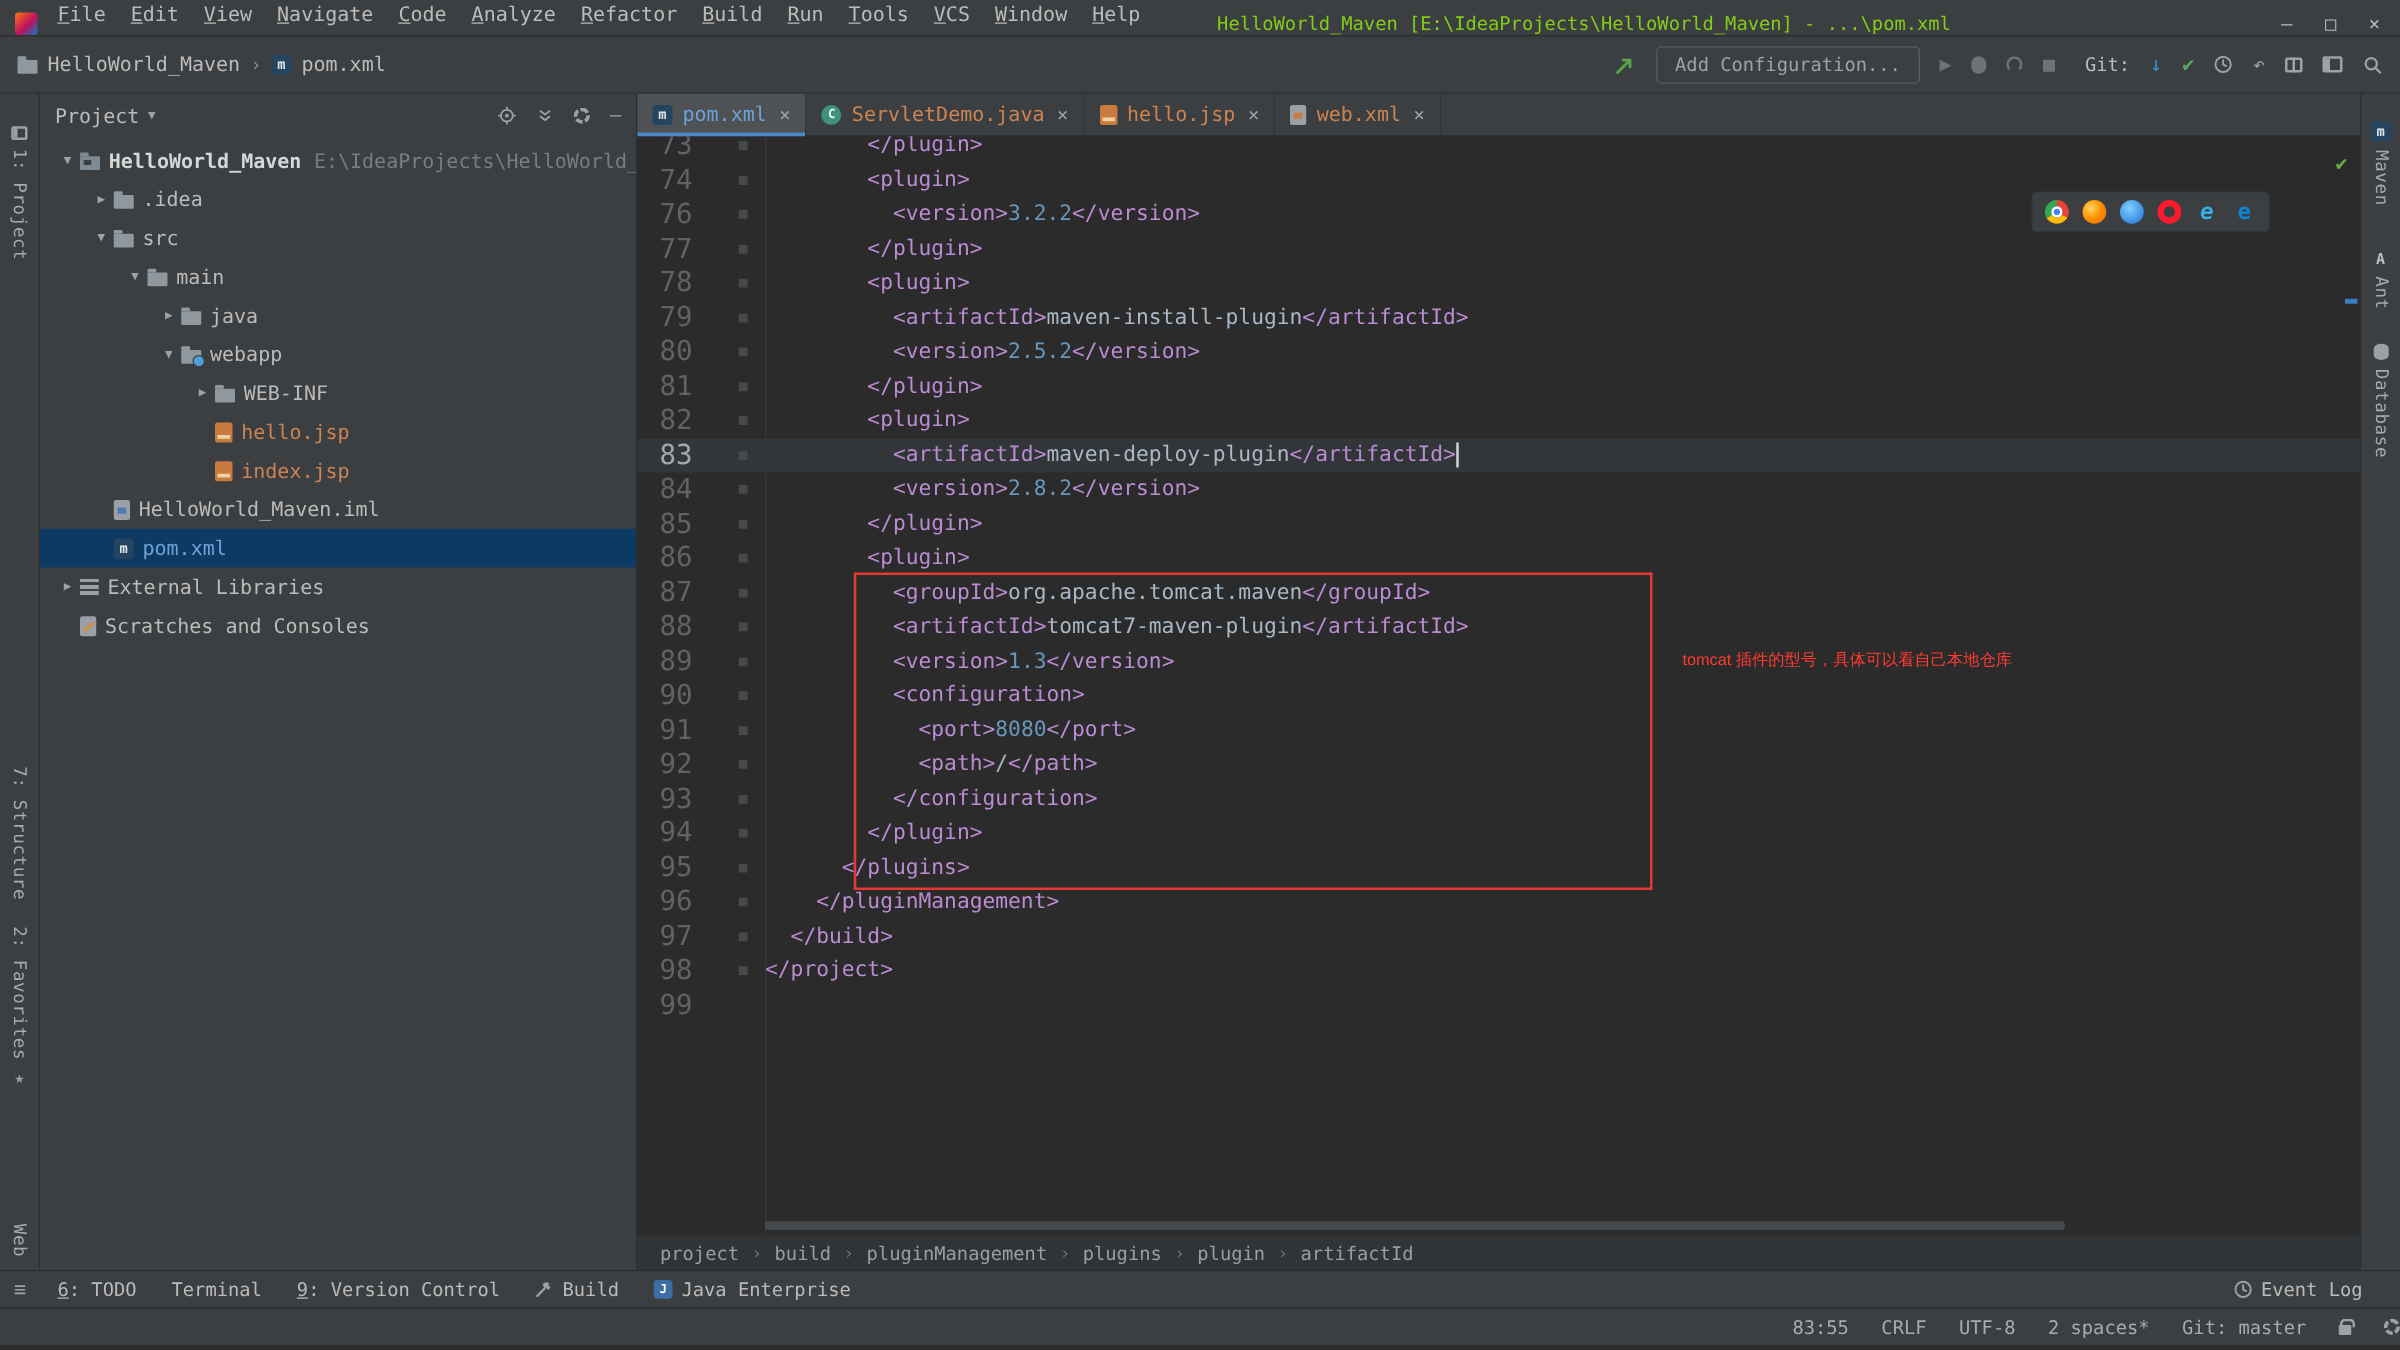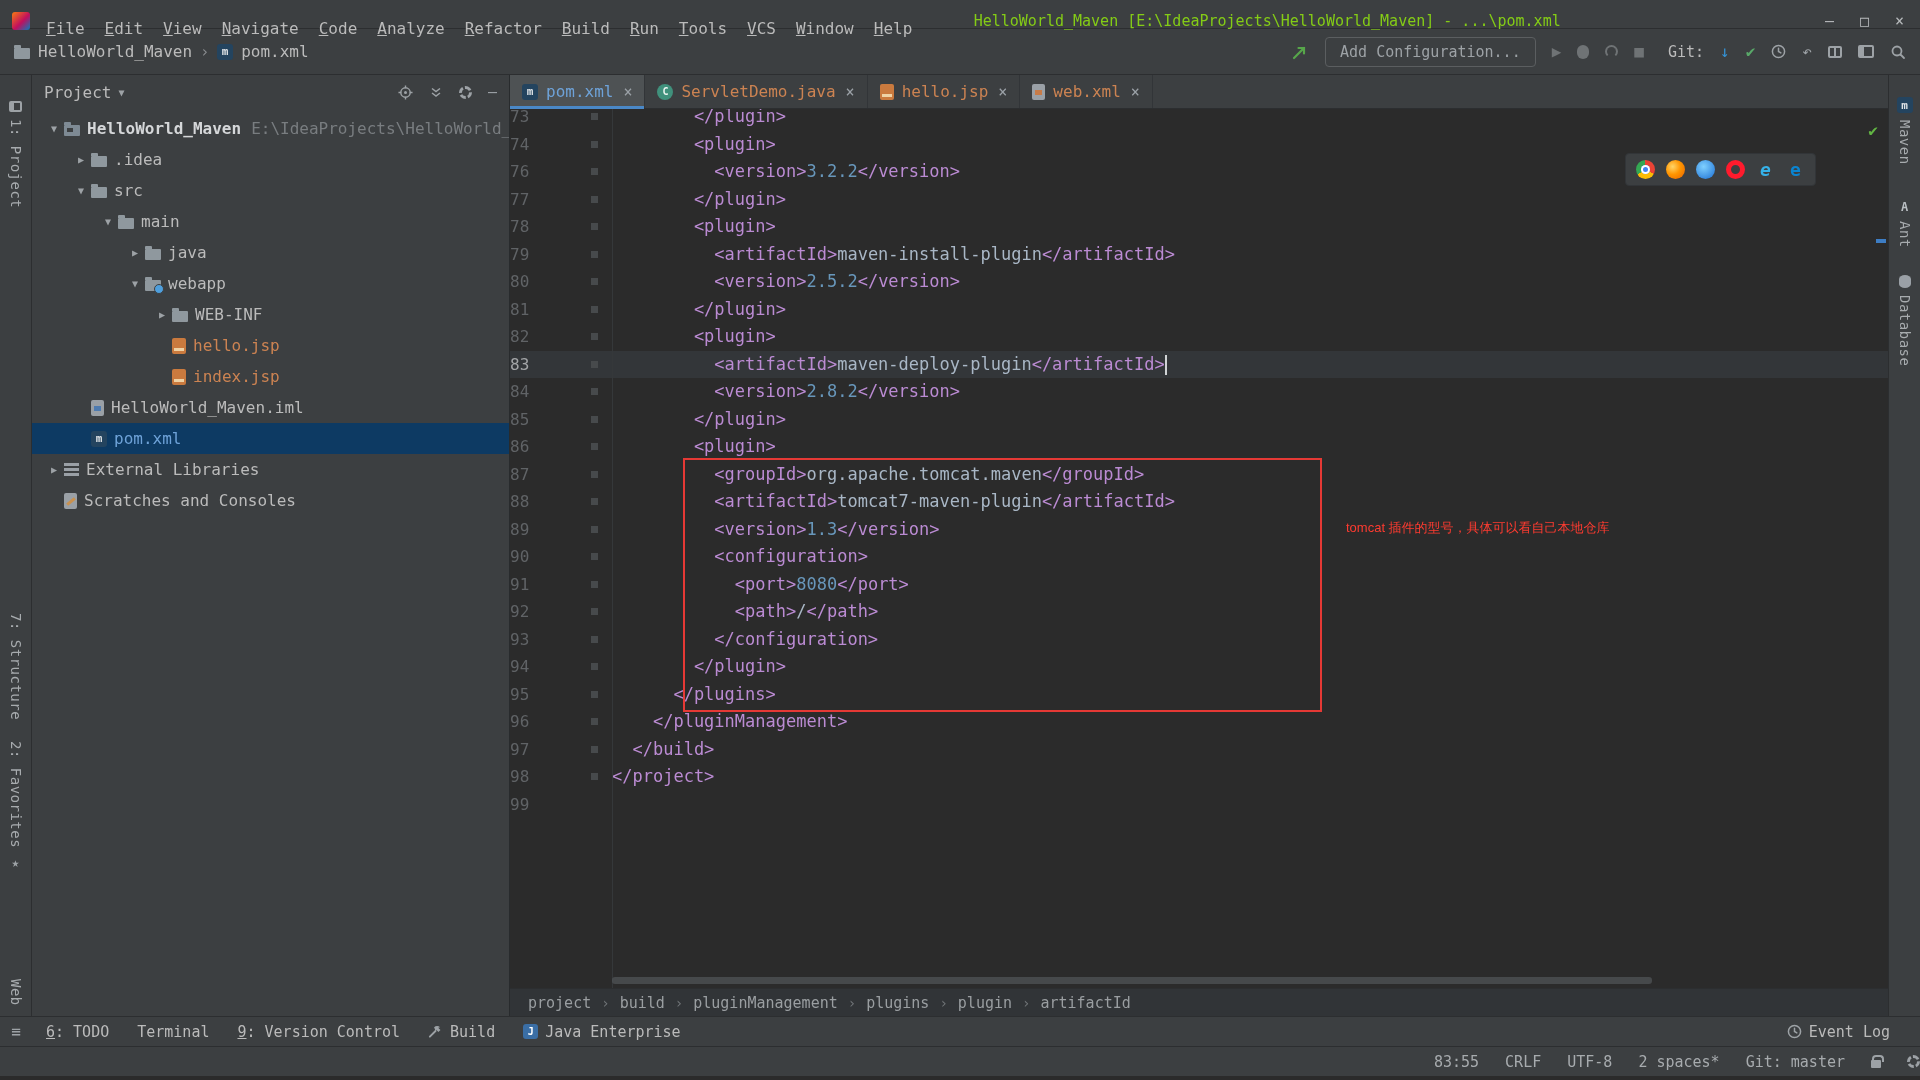--- a/index.html
+++ b/index.html
@@ -1,22 +1,22 @@
 <!DOCTYPE html>
 <html><head>
 <meta charset="utf-8">
 <style>
 *{margin:0;padding:0;box-sizing:border-box}
 html,body{width:1920px;height:1080px;overflow:hidden;background:#2b2b2b;
   font-family:"DejaVu Sans Mono","Liberation Mono",monospace;color:#bbb}
 u{text-decoration:underline}
 
 
-.titlebar{height:29px;background:#3c3f41;display:flex;align-items:flex-start;gap:6px;
-  padding:12px 12px;position:relative;border-bottom:1px solid #2c2e30}
+.titlebar{height:29px;background:#3c3f41;display:flex;align-items:flex-end;gap:6px;
+  padding:0 12px;position:relative;border-bottom:1px solid #2c2e30}
 .applogo{width:18px;height:18px;border-radius:3px;flex:none;
   background:linear-gradient(135deg,#f97a12,#c10f5e 55%,#077cbc)}
 .menubar{display:flex}
 .menu-item{padding:0 10px;font-size:16px;color:#bbb;line-height:33px;cursor:default}
 .wtitle{position:absolute;left:66%;transform:translateX(-50%);font-size:15px;color:#84cc16;white-space:nowrap}
 .wctrl{margin-left:auto;display:flex;gap:26px;font-size:15px;color:#b6b9bb;padding-right:4px}
 .wctrl span{cursor:default}
 
 
 .toolbar{height:46px;background:#3c3f41;border-bottom:1px solid #2c2e30;
@@ -92,21 +92,21 @@
 .tab{display:flex;align-items:center;gap:8px;padding:0 12px;font-size:16px;color:#bbb;
   border-right:1px solid #323538;position:relative;cursor:default}
 .tab.active{background:#4e5254}
 .tab.active::after{content:"";position:absolute;left:0;right:0;bottom:-1px;height:3px;background:#4a88c7}
 .tab .x{color:#9ba1a7;font-size:15px;margin-left:2px}
 .codearea{flex:1;position:relative;overflow:hidden}
 .codearea::before{content:"";position:absolute;left:102px;top:0;bottom:0;width:1px;background:#35383a}
 #lines{margin-top:-6px}
 .line{display:flex;height:27.5px;line-height:27.5px;font-size:17px;white-space:pre}
 .line.cur{background:#333639}
-.line .ln{width:44px;flex:none;text-align:left;color:#606366;font-size:16px}
+.line .ln{width:44px;flex:none;text-align:right;color:#606366;font-size:22px}
 .line.cur .ln{color:#a4a6a8}
 .line .fold{width:58px;flex:none;position:relative}
 .line .fold.mk::after{content:"";position:absolute;left:37px;top:10px;width:7px;height:7px;background:#474a4c}
 .tag{color:#bb8bd3}.txt{color:#a9b7c6}.num{color:#6897bb}
 .caret{display:inline-block;width:2px;height:20px;background:#d0d3d5;vertical-align:middle}
 .annbox{position:absolute;left:173px;width:639px;border:2px solid #e53935;z-index:3;pointer-events:none}
 .annnote{position:absolute;left:836px;z-index:3;color:#ff3b30;font-size:13px;font-family:sans-serif;white-space:nowrap}
 .browsers{position:absolute;top:44px;right:72px;display:flex;align-items:center;gap:11px;
   background:#3c3f41;border:1px solid #323538;border-radius:4px;padding:6px 10px;z-index:4}
 .br{width:19px;height:19px;border-radius:50%;position:relative;display:inline-flex;align-items:center;justify-content:center}

